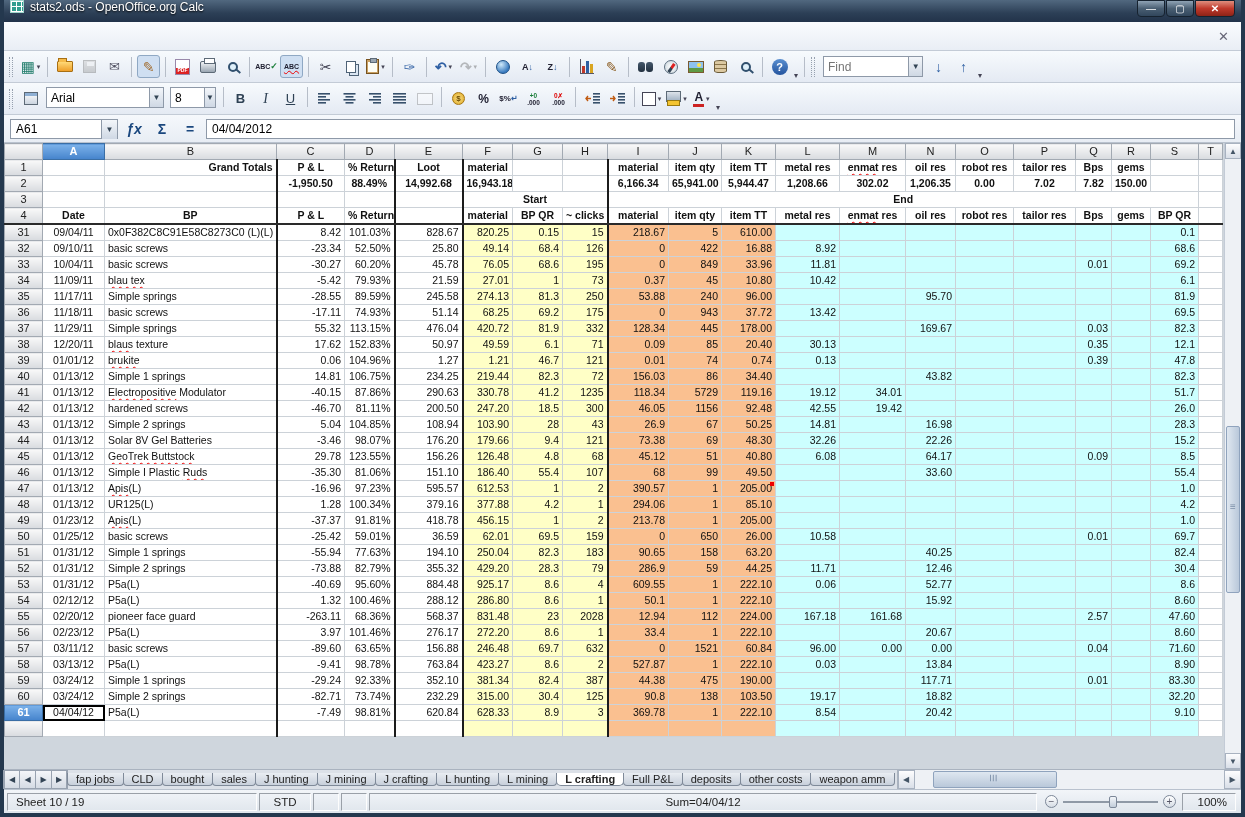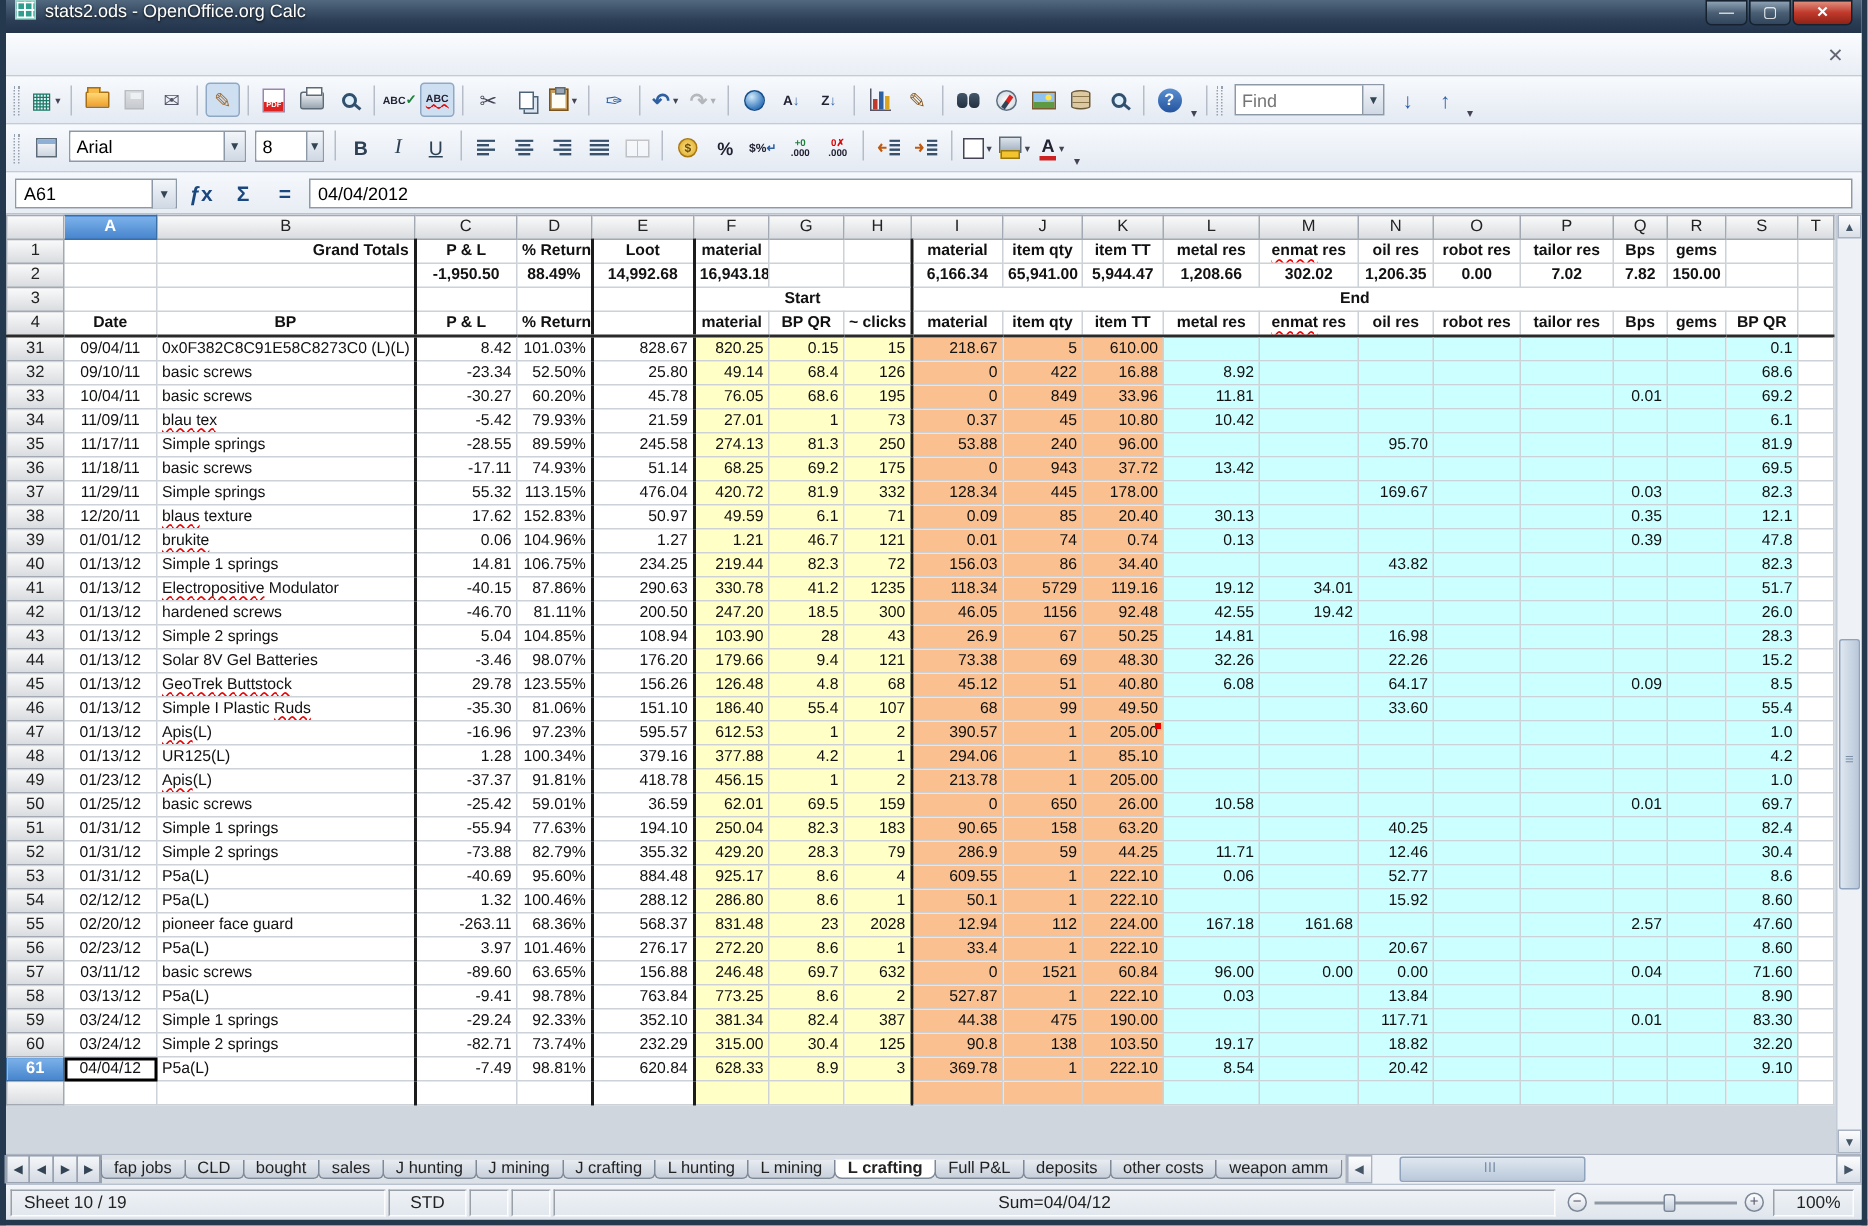--- a/index.html
+++ b/index.html
@@ -362,21 +362,21 @@
         </span>
       </span>
     <span class="tbarrow">▾</span>
   </div>
 
   <div class="fbar">
     <span class="namebox">
       <input value="A61" style="">
       <span class="cdd">▼</span>
     </span>
-    <span class="fbtn" style="">ƒx</span>
+    <span class="fbtn" style="font-style:italic">ƒx</span>
     <span class="fbtn">Σ</span>
     <span class="fbtn">=</span>
     <span class="inputline">04/04/2012</span>
   </div>
 
   <div class="gridwrap">
     <div class="tablehost" id="tablehost">
         <table class="sheet">
           <colgroup>
             <col style="width:38px">
@@ -1126,21 +1126,21 @@
               <td class="num bgC">71.60</td>
               <td></td>
             </tr>
             <tr>
               <th class="rh">58</th>
               <td class="ctr">03/13/12</td>
               <td class="lft">P5a(L)</td>
               <td class="num bL neg">-9.41</td>
               <td class="num">98.78%</td>
               <td class="num pos bL">763.84</td>
-              <td class="num bgY bL">773.25</td>
+              <td class="num bgY bL">423.27</td>
               <td class="num bgY">8.6</td>
               <td class="num bgY">2</td>
               <td class="num bgO bL">527.87</td>
               <td class="num bgO">1</td>
               <td class="num bgO">222.10</td>
               <td class="num bgC">0.03</td>
               <td class="num bgC"></td>
               <td class="num bgC">13.84</td>
               <td class="num bgC"></td>
               <td class="num bgC"></td>

